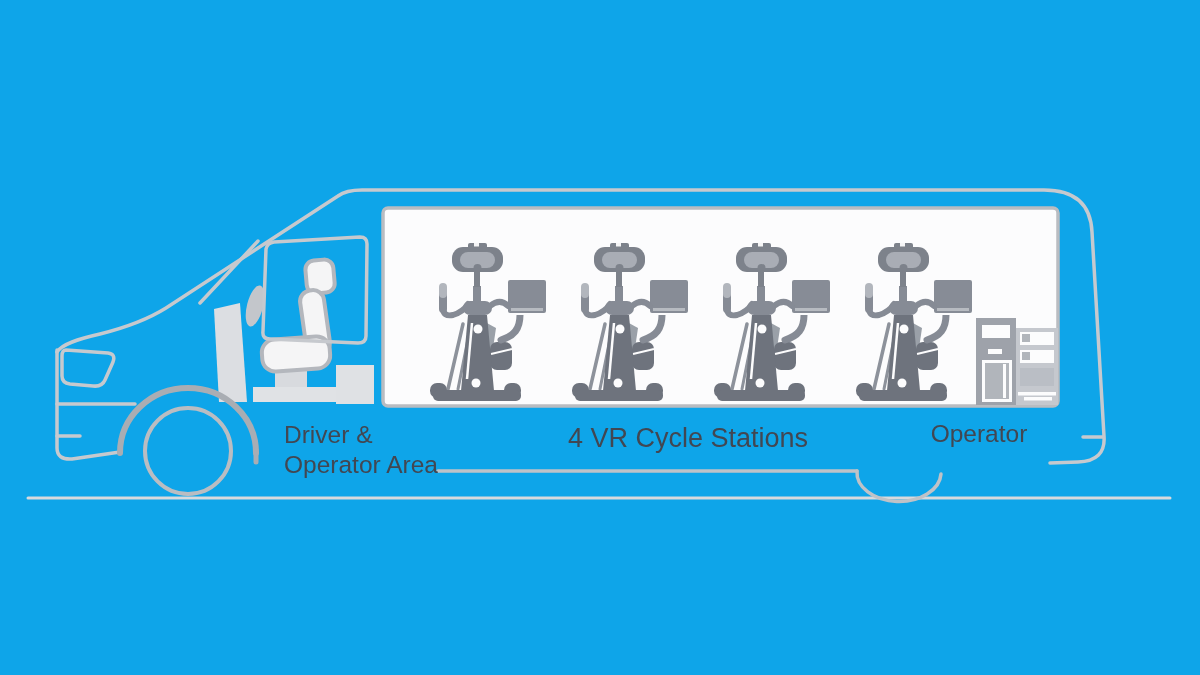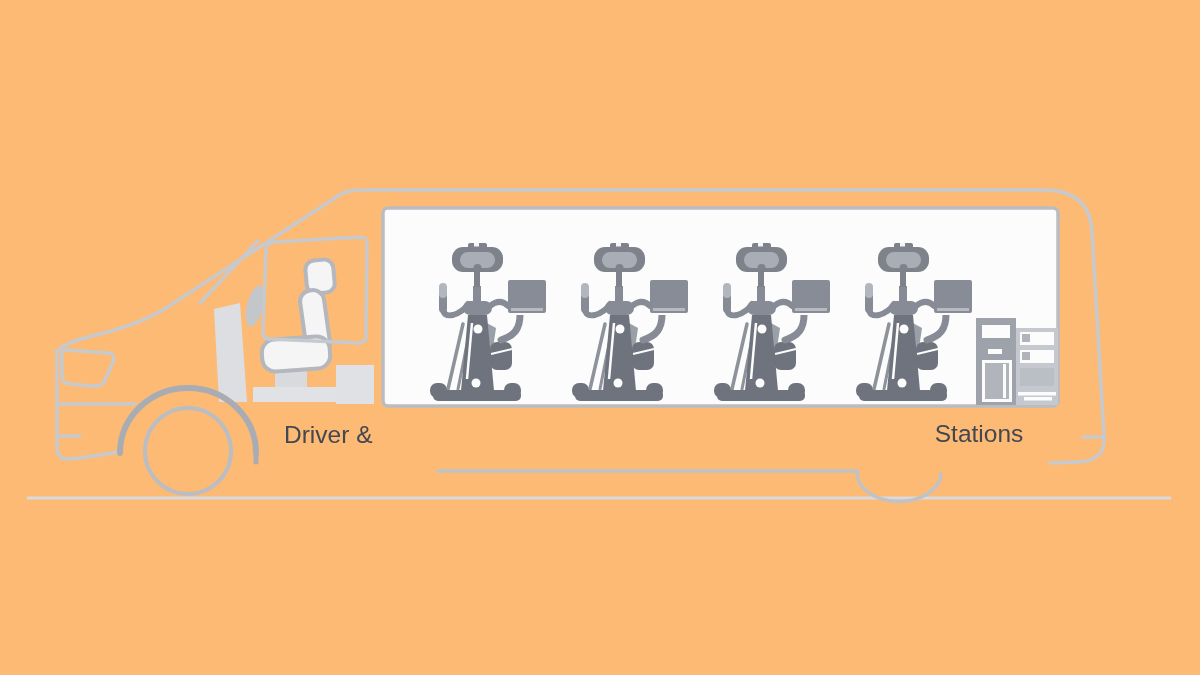--- a/index.html
+++ b/index.html
@@ -1,21 +1,21 @@
 <!DOCTYPE html>
 <html><head>
 <meta charset="utf-8">
 <style>
   html,body{margin:0;padding:0;}
   body{
     width:1200px;height:675px;overflow:hidden;
     background:#f5f5f6;
     font-family:"Liberation Sans", sans-serif;
   }
-  .stage{position:relative;width:1200px;height:675px;background:#fdba74;}
+  .stage{position:relative;width:1200px;height:675px;background:#0ea5e9;}
   .stage svg{position:absolute;left:0;top:0;}
   .zone-label{
     position:absolute;color:#424752;
     font-family:"Liberation Sans", sans-serif;
     -webkit-font-smoothing:antialiased;
   }
   .label-left{left:284px;top:420px;font-size:24.5px;line-height:30px;text-align:left;}
   .label-center{left:538px;top:423px;width:300px;font-size:27px;line-height:30px;text-align:center;}
   .label-right{left:879px;top:419px;width:200px;font-size:24.5px;line-height:30px;text-align:center;}
 </style>
@@ -124,20 +124,24 @@
         <rect x="1022" y="352" width="8" height="8" fill="#b1b5bb"></rect>
         <rect x="1020" y="368" width="34" height="18" fill="#babec5"></rect>
         <rect x="1018" y="392" width="38" height="3.5" fill="#fcfcfd"></rect>
         <rect x="1024" y="397" width="28" height="3.5" fill="#fcfcfd"></rect>
       </g>
     </g>
   </svg>
 
   <div class="zone-label label-left">
     <div>Driver &amp;</div>
+    <div>Operator Area</div>
   </div>
 
+  <div class="zone-label label-center">
+    <div>4 VR Cycle Stations</div>
+  </div>
 
   <div class="zone-label label-right">
-    <div>Stations</div>
+    <div>Operator</div>
   </div>
 
 </div>
 
 </body></html>

